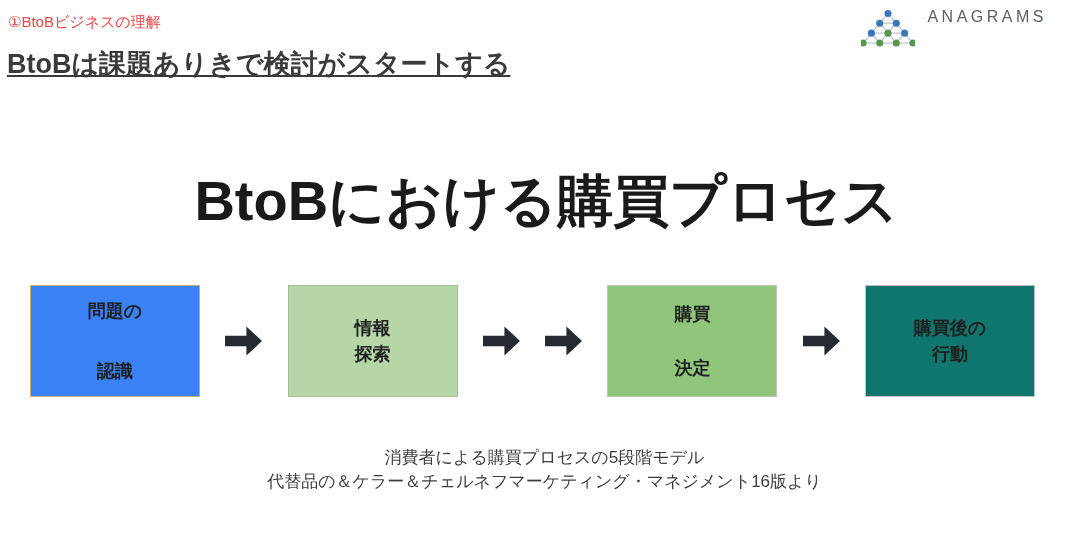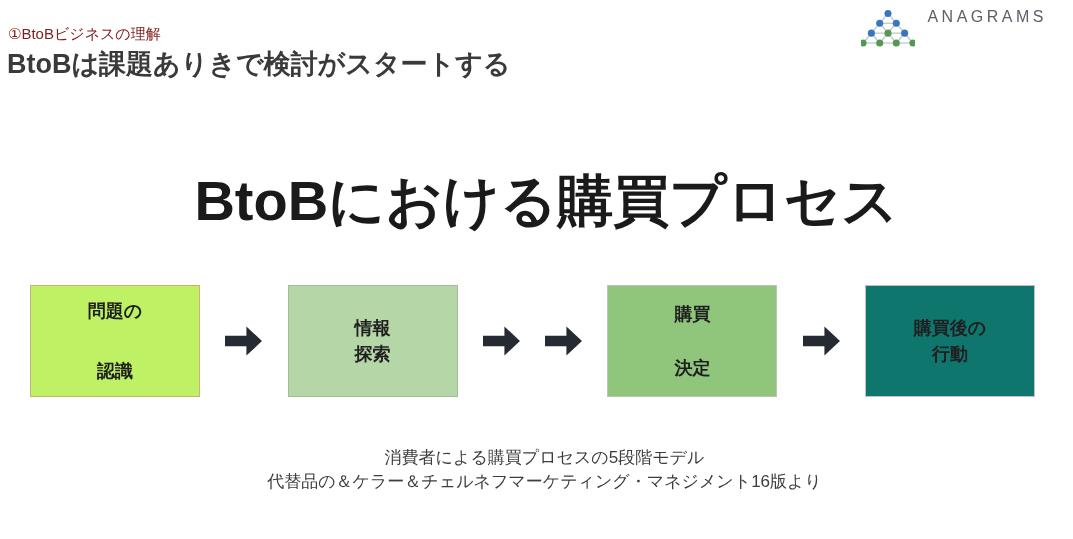--- a/index.html
+++ b/index.html
@@ -9,33 +9,34 @@
     background: #ffffff;
     position: relative;
     overflow: hidden;
     font-family: "Liberation Sans", "DejaVu Sans", sans-serif;
   }
 
   
   .eyebrow {
     position: absolute;
     left: 8px;
-    top: 25px;
+    top: 13px;
     font-size: 15px;
-    color: #7f1d1d;
+    color: #ef4444;
   }
   .slide-title {
     position: absolute;
     left: 7px;
     top: 47px;
     font-size: 27px;
     font-weight: 700;
     color: #3a3a3a;
     margin: 0;
     line-height: 1.3;
+    text-decoration: underline;
   }
 
   
   .brand {
     position: absolute;
     right: 26px;
     top: 8px;
     display: flex;
     gap: 12px;
   }
@@ -141,21 +142,21 @@
         <circle cx="34" cy="33.5" r="3.4" fill="#55994f"></circle>
         <circle cx="50" cy="33.5" r="3.4" fill="#55994f"></circle>
     </g>
   </svg>
   <span class="brand-name">ANAGRAMS</span>
 </div>
 
 <h2 class="diagram-title">BtoBにおける購買プロセス</h2>
 
 <div class="flow">
-  <div class="step" style="background: #bef264; border-color: rgb(201, 178, 115); gap: 34px;">
+  <div class="step" style="background: #3b82f6; border-color: rgb(201, 178, 115); gap: 34px;">
     <span>問題の</span>
     <span>認識</span>
   </div>
   <svg class="flow-arrow" viewBox="0 0 38 40" aria-hidden="true">
     <polygon points="0,14.5 22,14.5 22,5 38,20 22,35 22,25.5 0,25.5" fill="#262a33"></polygon>
   </svg>
   <div class="step" style="background: rgb(181, 215, 168); border-color: rgb(162, 192, 148);">
     <span>情報</span>
     <span>探索</span>
   </div>

